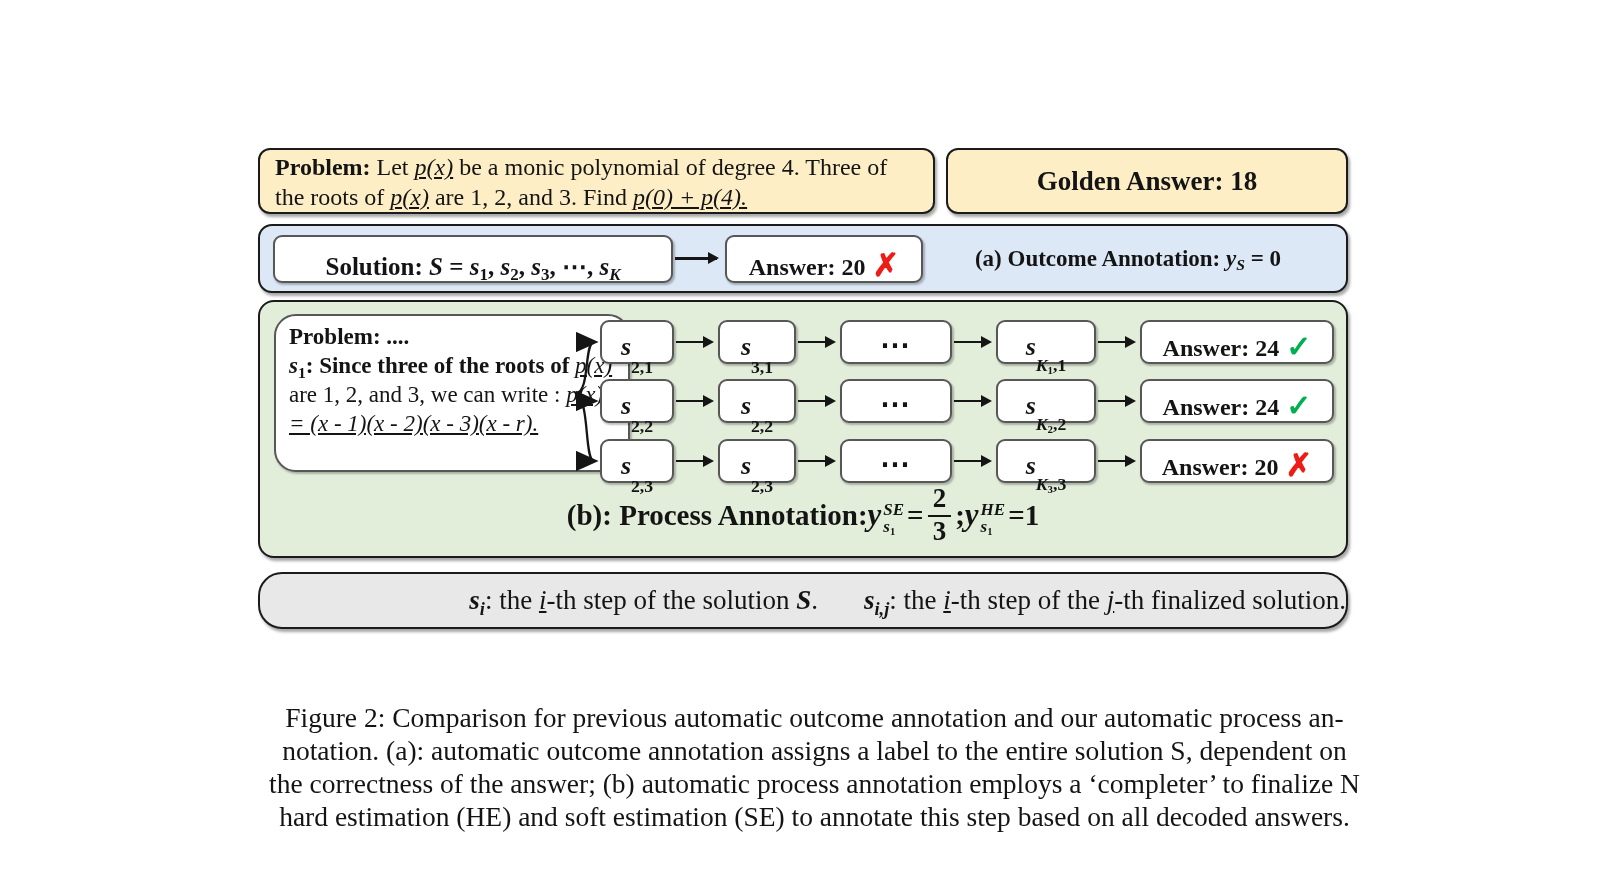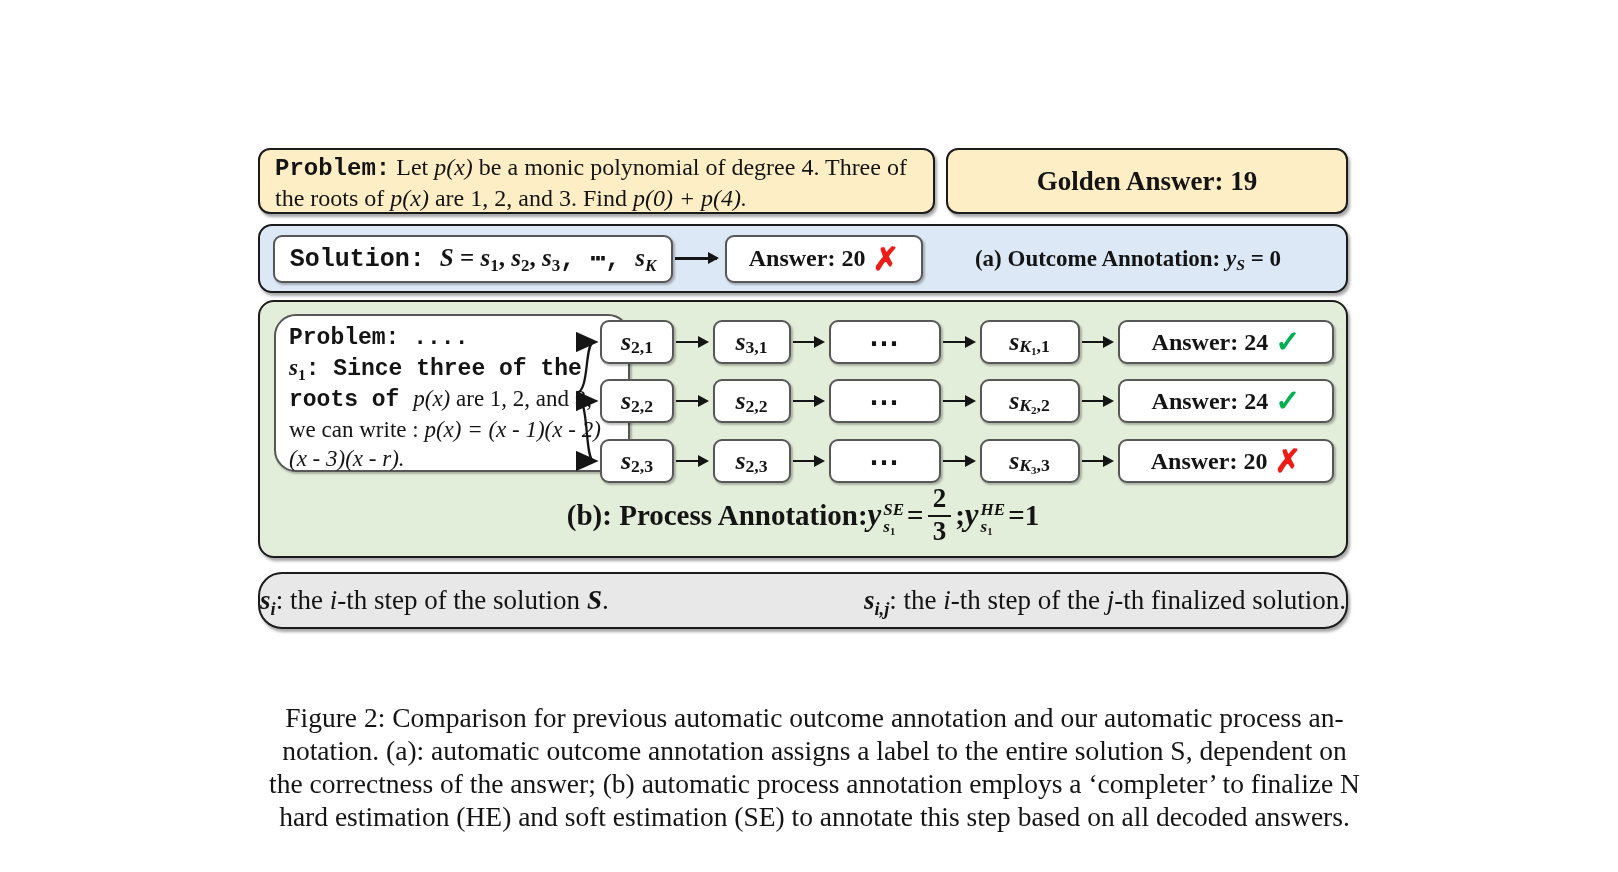--- a/index.html
+++ b/index.html
@@ -16,34 +16,34 @@
   #problem-box{left:258px;top:148px;width:677px;height:66px;border-radius:12px;
                padding:3px 15px;font-size:24px;line-height:29.5px;}
   #golden-box{left:946px;top:148px;width:402px;height:66px;border-radius:12px;
               display:flex;align-items:center;justify-content:center;
               font-weight:bold;font-size:27px;}
 
   #outcome-panel{left:258px;top:224px;width:1090px;height:69px;border-radius:14px;
                  display:flex;align-items:center;padding:0 13px;}
   .whitebox{background:#ffffff;border:2px solid #575757;border-radius:9px;
             box-shadow:1.5px 2px 2px rgba(0,0,0,0.25);
-            display:flex;align-items:center;justify-content:center;}
+            display:flex;align-items:flex-end;justify-content:center;}
   #solution-box{width:400px;height:48px;font-size:25px;font-weight:bold;}
   #outcome-answer-box{width:198px;height:48px;font-size:24px;font-weight:bold;margin-left:2px;}
   #outcome-ann{flex:1;text-align:center;font-weight:bold;font-size:23px;}
 
   #process-panel{left:258px;top:300px;width:1090px;height:258px;border-radius:16px;}
   #left-box{position:absolute;left:14px;top:12px;width:356px;height:158px;background:#fff;
             border:2px solid #575757;border-radius:22px;box-shadow:1.5px 2px 2px rgba(0,0,0,0.25);
             padding:6px 13px;font-size:23px;line-height:29px;}
   .chain-row{position:absolute;left:340px;width:734px;height:44px;display:flex;align-items:center;}
   .row-0{top:18px;} .row-1{top:77px;} .row-2{top:137px;}
   .step{height:44px;font-weight:bold;font-size:26px;}
   .w1{width:74px;} .w2{width:78px;} .wd{width:112px;} .wk{width:100px;}
-  .wa{width:216px;font-size:24px;}
+  .wa{width:194px;font-size:24px;}
   .dots-glyph{font-size:30px;font-weight:bold;letter-spacing:2px;}
 
   .harrow{flex:1;height:2.4px;background:#151515;position:relative;margin:0 6px 0 2px;min-width:16px;}
   .harrow::after{content:"";position:absolute;right:-2px;top:50%;transform:translateY(-50%);
                  border-left:11px solid #151515;border-top:6.5px solid transparent;
                  border-bottom:6.5px solid transparent;}
   .fixed-arrow{flex:none;width:42px;}
 
   .mark{margin-left:7px;line-height:1;}
   .mark.check{color:#00b050;font-size:30px;font-weight:600;}
@@ -57,37 +57,37 @@
             display:flex;align-items:center;justify-content:center;
             font-weight:bold;font-size:29px;}
   .ss{display:inline-flex;flex-direction:column;align-items:flex-start;line-height:1.0;
       font-size:17px;margin:0 3px 0 2px;transform:translateY(3px);}
   .frac{display:inline-flex;flex-direction:column;align-items:center;line-height:1.08;
         font-size:27px;margin:0 4px;}
   .frac .num{border-bottom:2.6px solid #141414;padding:0 5px 1px;}
   .bigy{font-size:31px;}
 
   #legend-panel{left:258px;top:572px;width:1090px;height:57px;border-radius:24px;
-                display:flex;align-items:center;justify-content:space-between;gap:46px;font-size:27px;}
+                display:flex;align-items:center;justify-content:flex-end;gap:46px;font-size:27px;}
 
   #caption{position:absolute;left:252px;top:701px;width:1125px;font-size:27.5px;line-height:33px;text-align:center;}
   .cap-line{white-space:nowrap;}
 
-  i{font-style:italic;}
-  b{font-weight:bold;font-family:Liberation Mono, monospace;}
+  i{font-style:italic;text-decoration:underline;}
+  b{font-weight:bold;}
 </style>
 </head>
 <body>
 
 <div id="canvas">
 
   <div id="problem-box" class="panel ybox"><b>Problem:</b><span> Let </span><i>p(x)</i><span> be a monic polynomial of degree 4.  Three of the roots of </span><i>p(x)</i><span> are 1, 2, and 3.  Find </span><i>p(0) + p(4)</i><i>.</i></div>
 
   <div id="golden-box" class="panel ybox">
-    <span>Golden Answer: 19</span>
+    <span>Golden Answer: 18</span>
   </div>
 
   <div id="outcome-panel" class="panel bbox">
     <div id="solution-box" class="whitebox">
         <span><b>Solution: </b><span class="bi">S</span><span> = </span><span class="bi">s</span><span class="sb">1</span><span>, </span><span class="bi">s</span><span class="sb">2</span><span>, </span><span class="bi">s</span><span class="sb">3</span><b>, ⋯, </b><span class="bi">s</span><span class="sb bi">K</span></span>
       </div>
     <div class="harrow fixed-arrow"></div>
     <div id="outcome-answer-box" class="whitebox">
         <span>Answer: 20</span>
         <span class="mark cross">✗</span>

